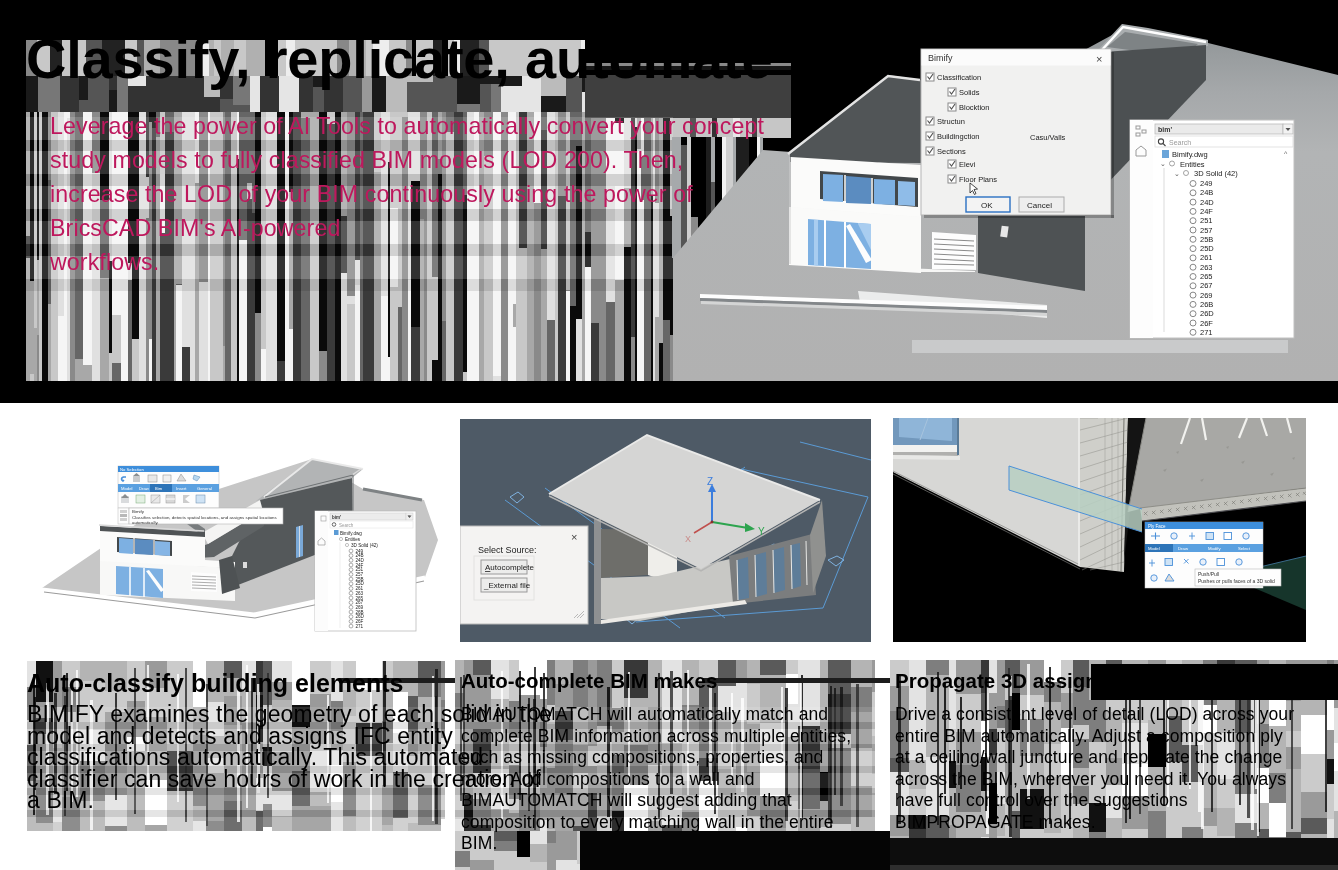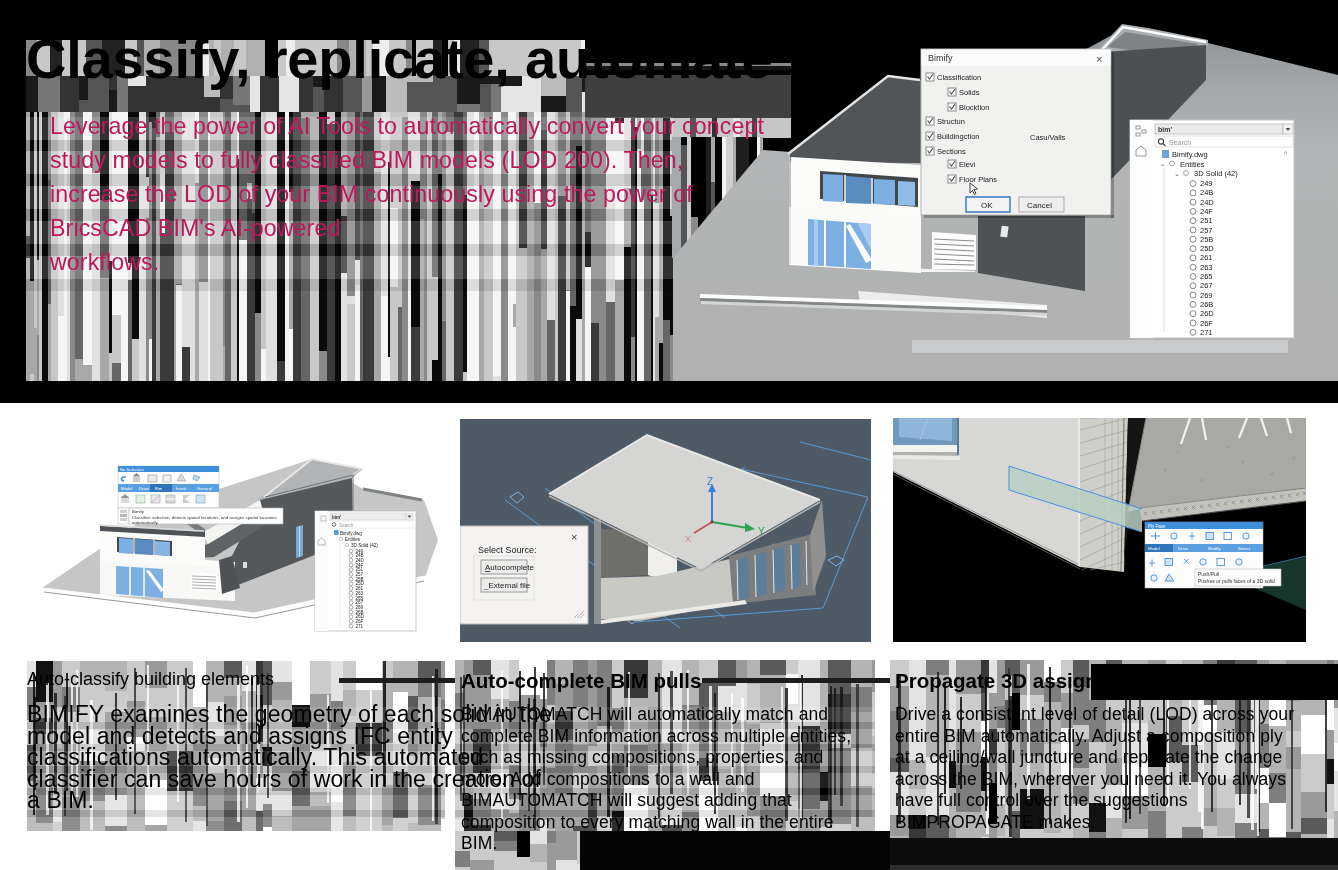--- a/index.html
+++ b/index.html
@@ -1545,23 +1545,23 @@
     <rect x="1167" y="689" width="2" height="118" fill="#fff" opacity="0.8"></rect>
     <rect x="985" y="677" width="2" height="134" fill="#000" opacity="0.8"></rect>
     <rect x="1251" y="700" width="3" height="130" fill="#fff" opacity="0.8"></rect>
     <rect x="1069" y="681" width="2" height="148" fill="#000" opacity="0.8"></rect>
     <rect x="1325" y="699" width="2" height="113" fill="#111" opacity="0.8"></rect>
 <rect x="1091" y="664" width="247" height="36" fill="#000"></rect>
 <rect x="890" y="838" width="448" height="27" fill="#0d0d0d"></rect>
 <rect x="890" y="865" width="448" height="5" fill="#2e2e2e"></rect>
 </svg>
 
-<div class="abs" style="left:27px;top:669px;font-size:18px;font-weight:normal;color:#000;white-space:nowrap;text-align:center;">Auto-classify building elements</div>
+<div class="abs" style="left:27px;top:669px;font-size:25px;font-weight:bold;color:#000;white-space:nowrap;text-align:center;">Auto-classify building elements</div>
 
 <div class="abs" style="left:27px;top:704px;font-size:23px;letter-spacing:0.1px;color:#000;line-height:21.5px;white-space:nowrap;">BIMIFY examines the geometry of each solid in the<br>model and detects and assigns IFC entity<br>classifications automatically. This automated<br>classifier can save hours of work in the creation of<br>a BIM.</div>
 
-<div class="abs" style="left:461px;top:669px;font-size:20.5px;font-weight:bold;color:#000;white-space:nowrap;">Auto-complete BIM pulls</div>
+<div class="abs" style="left:461px;top:669px;font-size:20.5px;font-weight:bold;color:#000;white-space:nowrap;">Auto-complete BIM makes</div>
 
 <div class="abs" style="left:461px;top:704px;font-size:17.5px;letter-spacing:0.1px;color:#000;line-height:21.5px;white-space:nowrap;">BIMAUTOMATCH will automatically match and<br>complete BIM information across multiple entities,<br>such as missing compositions, properties, and<br>more. Add compositions to a wall and<br>BIMAUTOMATCH will suggest adding that<br>composition to every matching wall in the entire<br>BIM.</div>
 
 <div class="abs" style="left:895px;top:669px;font-size:20.5px;font-weight:bold;color:#000;white-space:nowrap;">Propagate 3D assigns</div>
 
 <div class="abs" style="left:895px;top:704px;font-size:17.5px;letter-spacing:0.1px;color:#000;line-height:21.5px;white-space:nowrap;">Drive a consistent level of detail (LOD) across your<br>entire BIM automatically. Adjust a composition ply<br>at a ceiling/wall juncture and replicate the change<br>across the BIM, wherever you need it. You always<br>have full control over the suggestions<br>BIMPROPAGATE makes.</div>
 
 </body></html>

